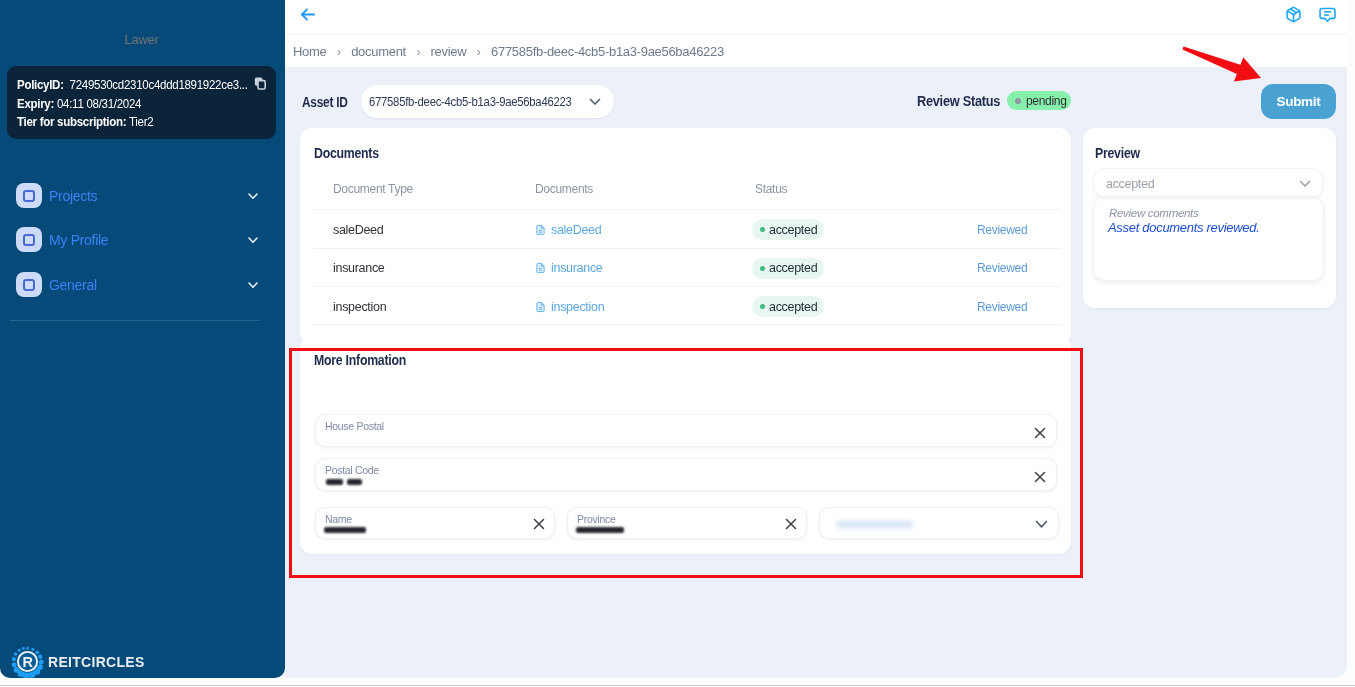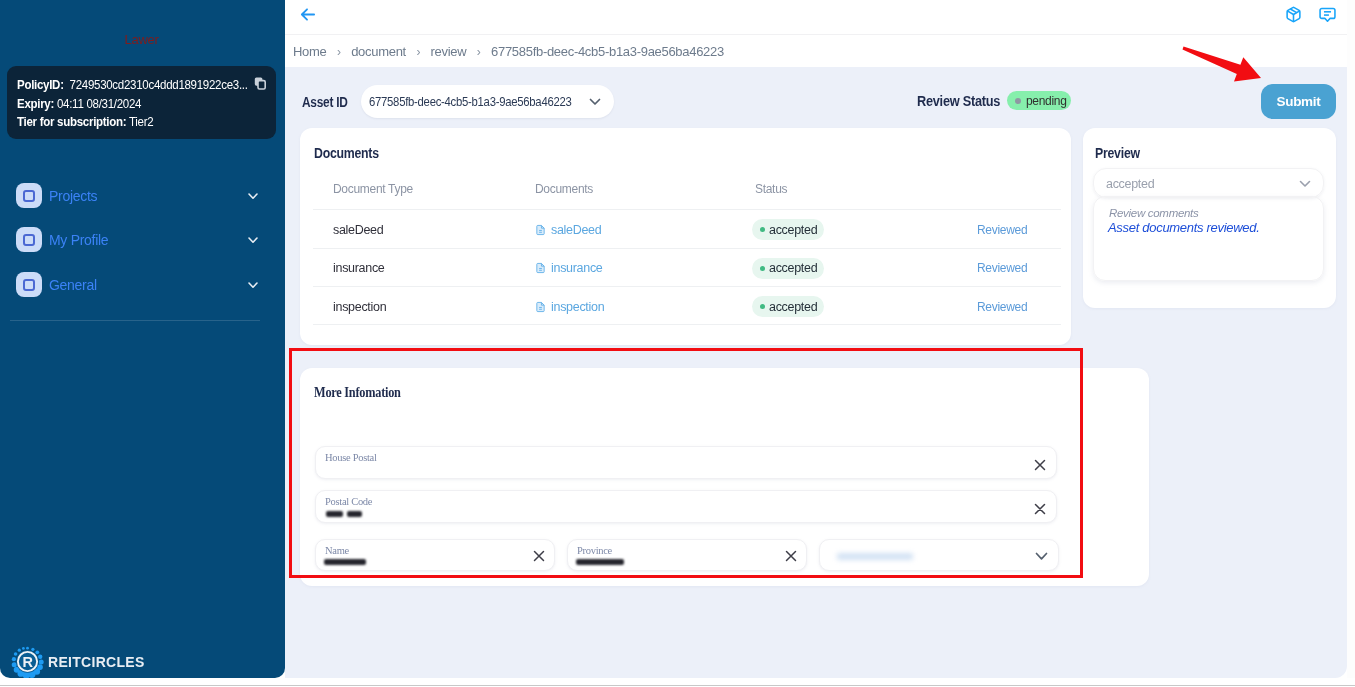--- a/index.html
+++ b/index.html
@@ -2,21 +2,21 @@
 <html><head>
 <meta charset="utf-8">
 <style>
 * { margin:0; padding:0; box-sizing:border-box; }
 html,body { width:1355px; height:687px; overflow:hidden; background:#fff; font-family:"Liberation Sans", sans-serif; letter-spacing:-0.3px; }
 #page { position:relative; width:1355px; height:687px; }
 .abs { position:absolute; }
 
 
 #sidebar { left:0; top:0; width:285px; height:678px; background:#054a78; border-radius:0 0 10px 10px; }
-#lawer { left:0; top:32px; width:283px; text-align:center; color:#7f1d1d; font-size:13px; }
+#lawer { left:0; top:32px; width:283px; text-align:center; color:#737373; font-size:13px; }
 #polbox { left:7px; top:66px; width:269px; height:73px; background:#0c2439; border-radius:9px; color:#fff; font-size:12px; }
 .polline { position:absolute; left:10px; white-space:nowrap; transform:scaleX(0.96); transform-origin:left; }
 .polline b { font-weight:bold; }
 #menu .mitem { position:absolute; left:0; width:285px; height:25px; }
 .micon { position:absolute; left:16px; top:0; width:26px; height:25px; background:#ccdcf8; border-radius:8px; }
 .micon i { position:absolute; left:7px; top:6.5px; width:12px; height:12px; border:2.2px solid #4b68d3; border-radius:3px; display:block; }
 .mtext { position:absolute; left:49px; top:5px; color:#3b82f6; font-size:14px; }
 .mchev { position:absolute; left:247px; top:7px; width:12px; height:12px; }
 #sidediv { left:10px; top:320px; width:250px; height:1px; background:rgba(255,255,255,0.14); }
 #logo { left:11px; top:645px; width:260px; height:34px; }
@@ -57,21 +57,21 @@
 .chip .t { position:absolute; left:17px; top:3.5px; font-size:12.5px; color:#253039; }
 .docic { vertical-align:-2px; margin-right:5px; }
 
 #prevcard { left:1083px; top:128px; width:253px; height:180px; }
 #prevsel { position:absolute; left:10px; top:40px; width:231px; height:30px; border-radius:13px; border:1px solid #f2f2f4; box-shadow:0 1px 3px rgba(120,130,160,0.12); }
 #prevsel .txt { position:absolute; left:12px; top:8px; font-size:12.5px; color:#9aa0ad; }
 #prevbox { position:absolute; left:10px; top:68px; width:231px; height:85px; border-radius:12px; border:1px solid #f2f2f4; box-shadow:0 2px 5px rgba(120,130,160,0.14);font-style:italic; }
 #prevbox .lab { position:absolute; left:15px; top:10px; font-size:11.5px; color:#8c94a8; }
 #prevbox .val { position:absolute; left:14px; top:23px; font-size:13px; color:#1d4ed8; }
 
-#morecard { left:300px; top:368px; width:849px; height:218px;font-family:Liberation Serif, serif; }
+#morecard { left:300px; top:336px; width:771px; height:218px; }
 #redrect { left:289px; top:348px; width:794px; height:230px; border:3px solid #f20d12; }
 .field { position:absolute; background:#fff; border:1px solid #f0f0f3; border-radius:10px; box-shadow:0 1px 3px rgba(120,130,160,0.13); }
 .flabel { position:absolute; left:9px; top:5px; font-size:10.5px; color:#7d89a8; }
 .blur1 { position:absolute; filter:blur(1.3px); background:#26262e; height:6px; border-radius:2px; }
 .blur2 { position:absolute; filter:blur(2.5px); background:#d4d8e2; height:7px; border-radius:2px; }
 </style>
 </head>
 <body>
 <div id="page">
 

